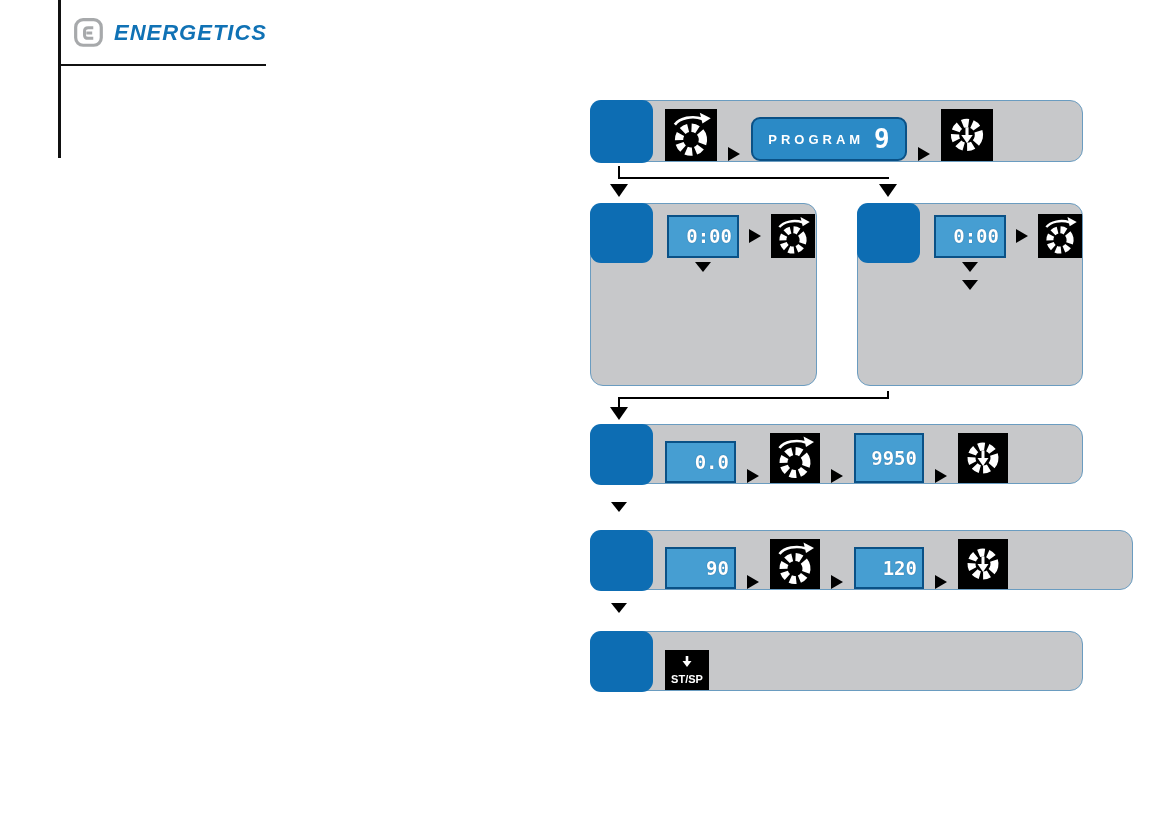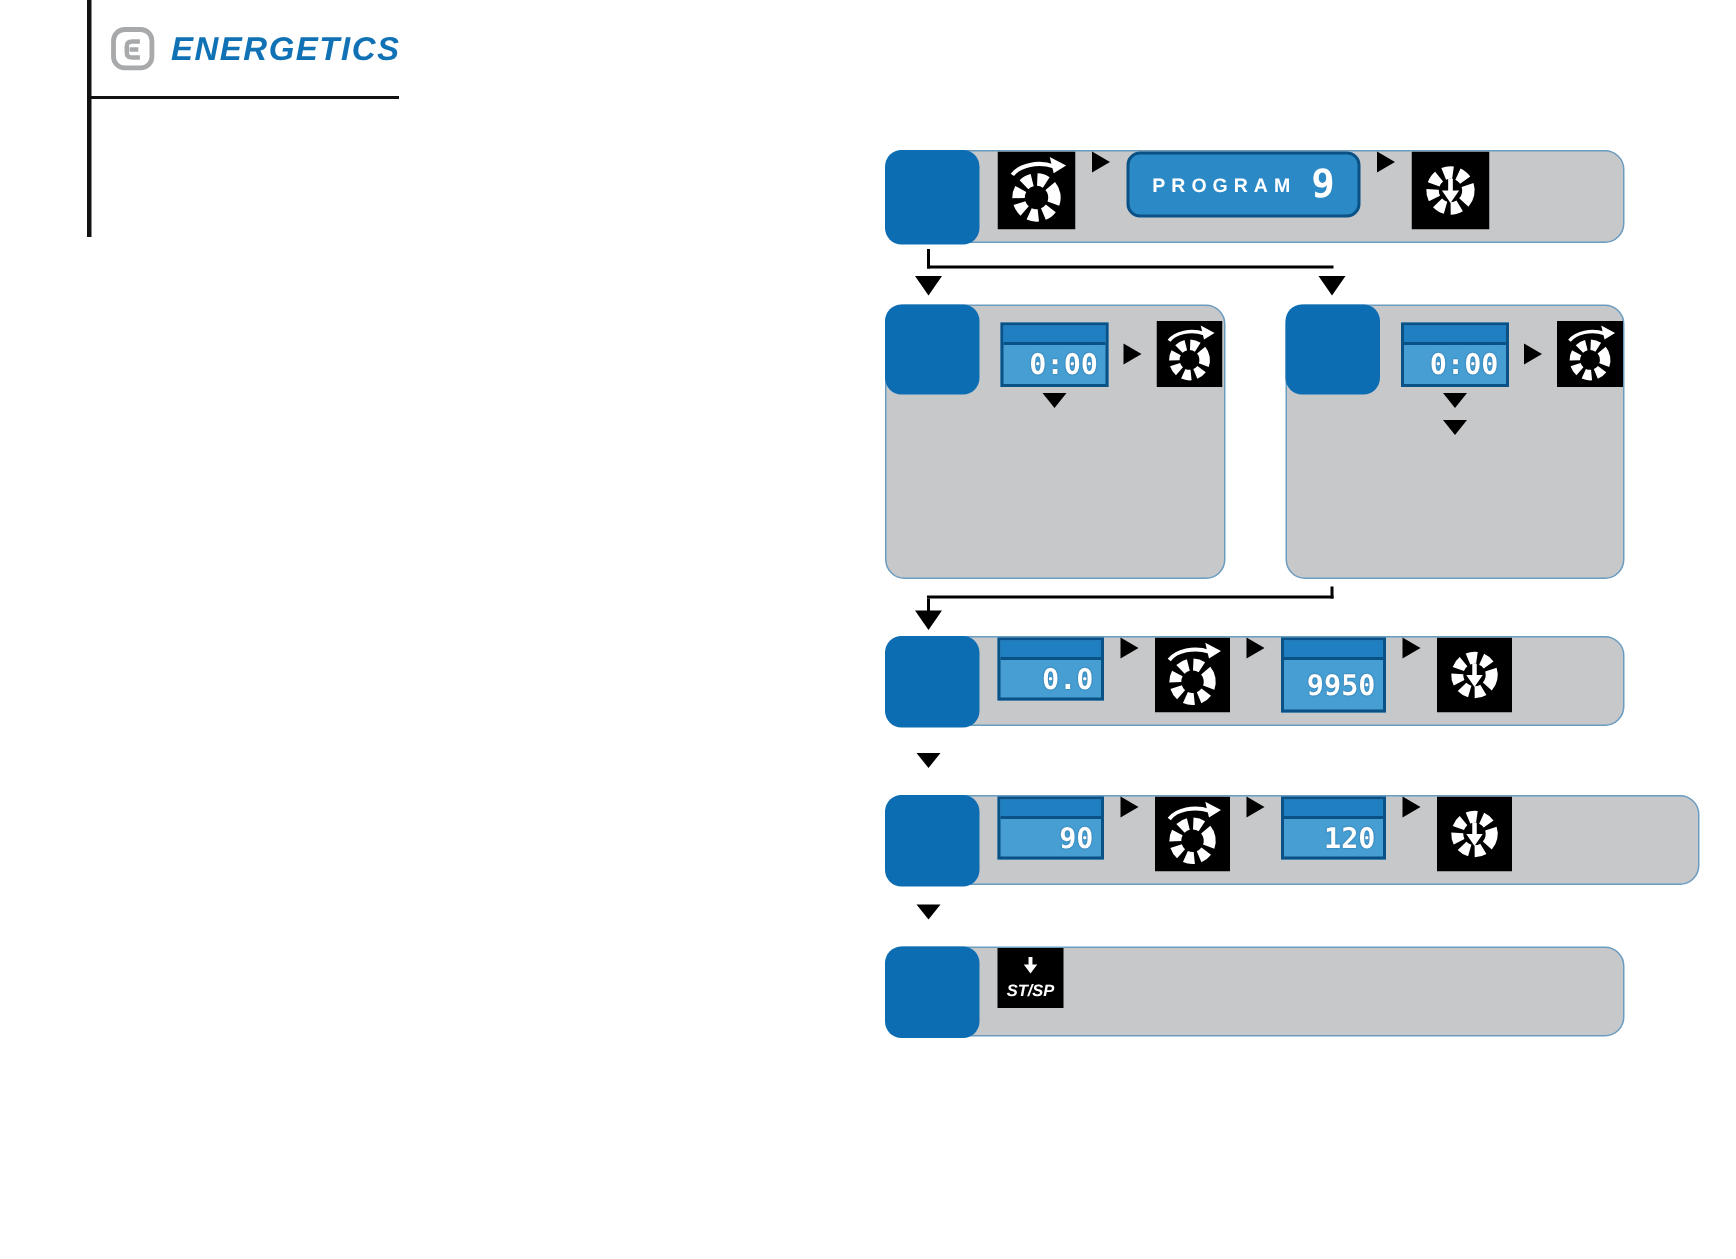--- a/index.html
+++ b/index.html
@@ -8,24 +8,24 @@
 
   
   .vrule{position:absolute;left:58px;top:0;width:3px;height:158px;background:#111;}
   .hrule{position:absolute;left:58px;top:64px;width:208px;height:2px;background:#111;}
   .logo-wrap{position:absolute;left:73px;top:17px;display:flex;align-items:center;gap:9px;}
   .logo-text{color:#1072b5;font-weight:700;font-style:italic;font-size:22px;letter-spacing:1px;}
 
   
   .panel{position:absolute;background:#c7c8ca;border:1px solid #6a9cc0;border-radius:13px;box-sizing:border-box;}
   .bluesq{position:absolute;left:-1px;top:-1px;background:#0d6db3;border-radius:11px;}
-  .row-content{position:absolute;left:74px;top:0;height:100%;display:flex;align-items:flex-start;gap:11px;}
-
-  
-  .lcd{box-sizing:border-box;border:2px solid #0a5186;background:#469ed2;display:flex;flex-direction:column;}
+  .row-content{position:absolute;left:74px;top:0;height:100%;display:flex;align-items:flex-end;gap:11px;}
+
+  
+  .lcd{box-sizing:border-box;border:2px solid #0a5186;background:#469ed2;display:flex;flex-direction:row;}
   .lcd-band{height:11px;background:#1f7fc1;border-bottom:2px solid #0a5186;}
   .lcd-val{flex:1;display:flex;align-items:center;justify-content:flex-end;padding-right:5px;
            color:#fff;font-family:"DejaVu Sans Mono", monospace;font-weight:bold;font-size:19px;
            text-shadow:0 0 1px #0a5186;}
   .lcd-sm{width:72px;height:43px;}
   .program-lcd{box-sizing:border-box;width:156px;height:44px;border:2px solid #0a5186;background:#2b8ac6;
                border-radius:9px;display:flex;align-items:center;justify-content:center;gap:10px;color:#fff;}
   .program-label{font-size:13px;font-weight:bold;letter-spacing:4px;}
   .program-val{font-family:"DejaVu Sans Mono", monospace;font-weight:bold;font-size:26px;}
 
@@ -36,21 +36,21 @@
 
   
   .knob{display:block;}
 
   
   .branch-rows{position:absolute;left:76px;top:10px;display:flex;flex-direction:column;}
   .branch-row{display:flex;align-items:center;gap:10px;height:44px;}
   .branch-sep{height:18px;display:flex;align-items:center;padding-left:28px;}
 
   
-  .stsp{width:44px;height:40px;background:#000;display:flex;flex-direction:column;align-items:center;justify-content:center;gap:5px;font-style:italic;}
+  .stsp{width:44px;height:40px;background:#000;display:flex;flex-direction:column;align-items:center;justify-content:center;gap:5px;}
   .stsp-label{color:#fff;font-weight:bold;font-size:11px;line-height:11px;}
 
   
   .conn{position:absolute;background:#000;}
 </style>
 </head>
 <body>
 
 <div class="page">
 

